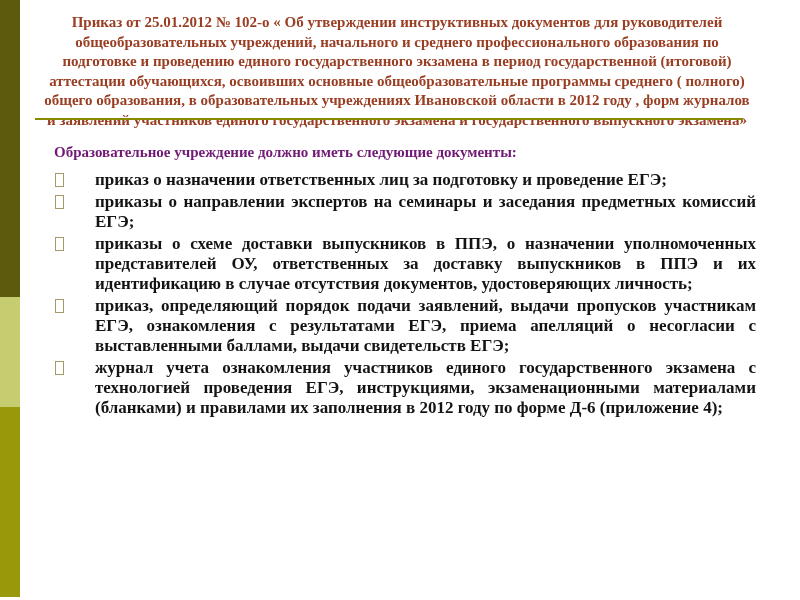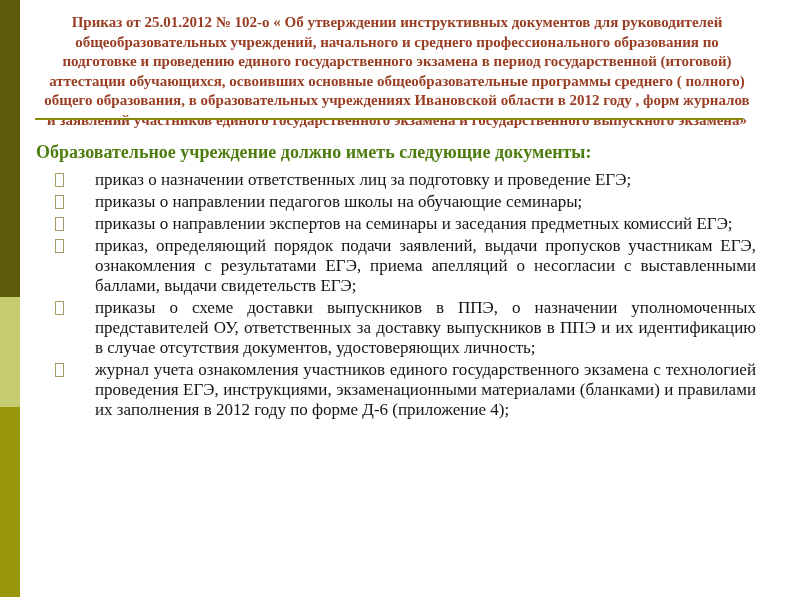--- a/index.html
+++ b/index.html
@@ -33,41 +33,42 @@
   
   .divider {
     position: absolute;
     left: 35px; top: 118px;
     width: 708px; height: 2px;
     background: #8a8a00;
   }
 
   .heading {
     position: absolute;
-    left: 36px; top: 141px; width: 712px;
+    left: 54px; top: 141px; width: 712px;
     font-weight: bold;
-    font-size: 18px;
+    font-size: 15px;
     line-height: 23px;
-    color: #4d7c0f;
+    color: #701a75;
   }
 
   .bullets {
     position: absolute;
     left: 46px; top: 170px; width: 710px;
     margin: 0; padding: 0;
     list-style: none;
   }
   .bullets li {
     position: relative;
     padding-left: 49px;
     margin-bottom: 2px;
     text-align: justify;
     font-size: 17px;
     line-height: 20px;
     color: #141414;
+    font-weight: bold;
   }
   .marker {
     position: absolute;
     left: 9px; top: 3px;
     width: 7px; height: 12px;
     border: 1px solid #a39a68;
     background: transparent;
   }
 </style>
 </head>
@@ -87,33 +88,32 @@
 
   <div class="heading">Образовательное учреждение должно иметь следующие документы:</div>
 
   <ul class="bullets">
     <li>
       <span class="marker"></span>
       <span>приказ о назначении ответственных лиц за подготовку и проведение ЕГЭ;</span>
     </li>
     <li>
       <span class="marker"></span>
-      <span>приказы о направлении педагогов школы на обучающие семинары;</span>
     </li>
     <li>
       <span class="marker"></span>
       <span>приказы о направлении экспертов на семинары и заседания предметных комиссий ЕГЭ;</span>
     </li>
     <li>
       <span class="marker"></span>
-      <span>приказ, определяющий порядок подачи заявлений, выдачи пропусков участникам ЕГЭ, ознакомления с результатами ЕГЭ, приема апелляций о несогласии с выставленными баллами, выдачи свидетельств ЕГЭ;</span>
+      <span>приказы о схеме доставки выпускников в ППЭ, о назначении уполномоченных представителей ОУ, ответственных за доставку выпускников в ППЭ и их идентификацию в случае отсутствия документов, удостоверяющих личность;</span>
     </li>
     <li>
       <span class="marker"></span>
-      <span>приказы о схеме доставки выпускников в ППЭ, о назначении уполномоченных представителей ОУ, ответственных за доставку выпускников в ППЭ и их идентификацию в случае отсутствия документов, удостоверяющих личность;</span>
+      <span>приказ, определяющий порядок подачи заявлений, выдачи пропусков участникам ЕГЭ, ознакомления с результатами ЕГЭ, приема апелляций о несогласии с выставленными баллами, выдачи свидетельств ЕГЭ;</span>
     </li>
     <li>
       <span class="marker"></span>
       <span>журнал учета ознакомления участников единого государственного экзамена с технологией проведения ЕГЭ, инструкциями, экзаменационными материалами (бланками) и правилами их заполнения в 2012 году по форме Д-6 (приложение 4);</span>
     </li>
   </ul>
 
 </div>
 
 </body></html>

